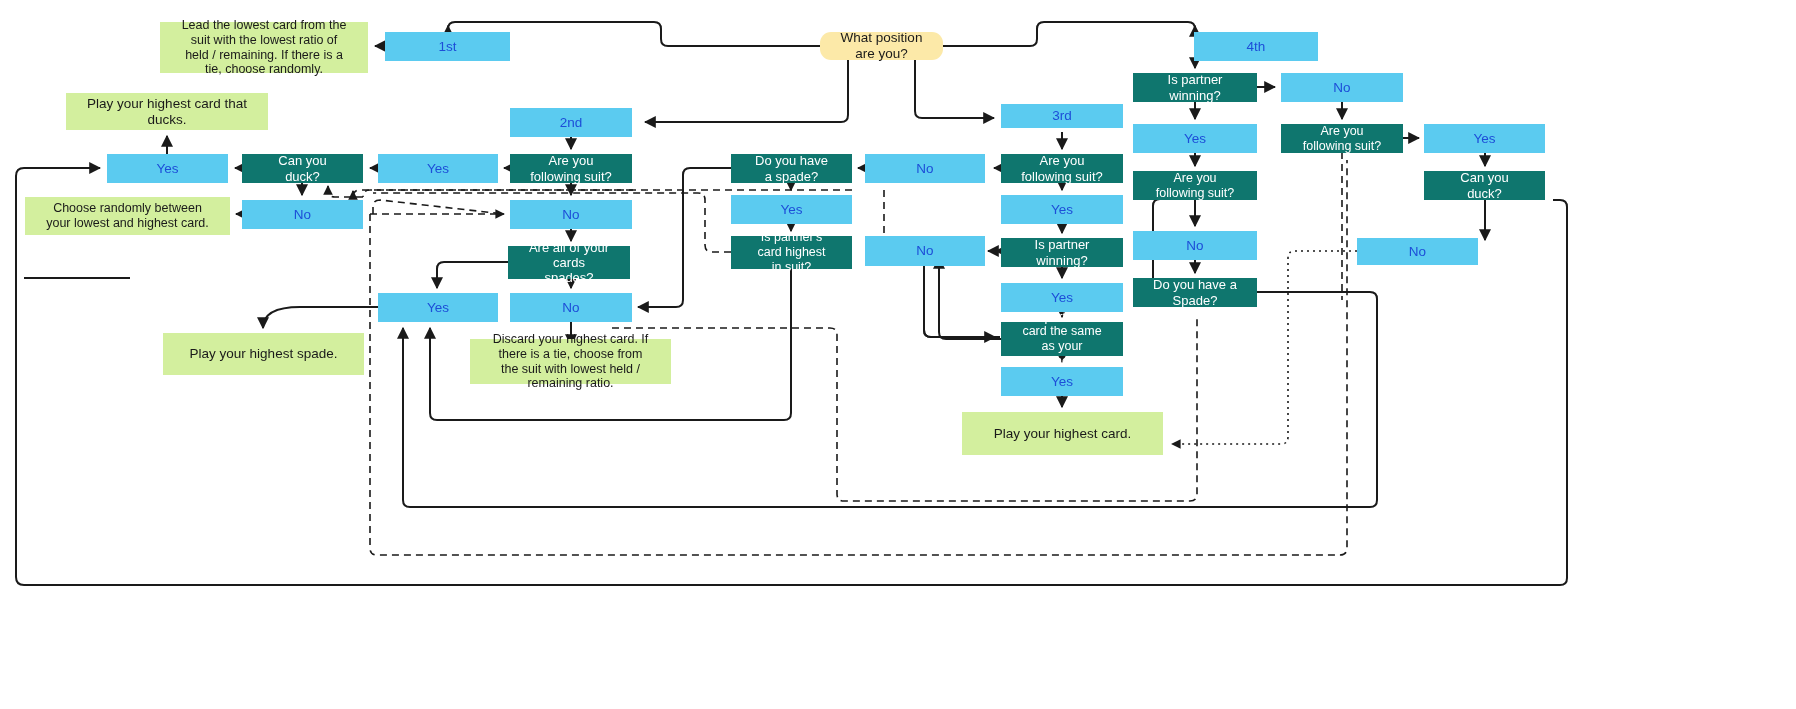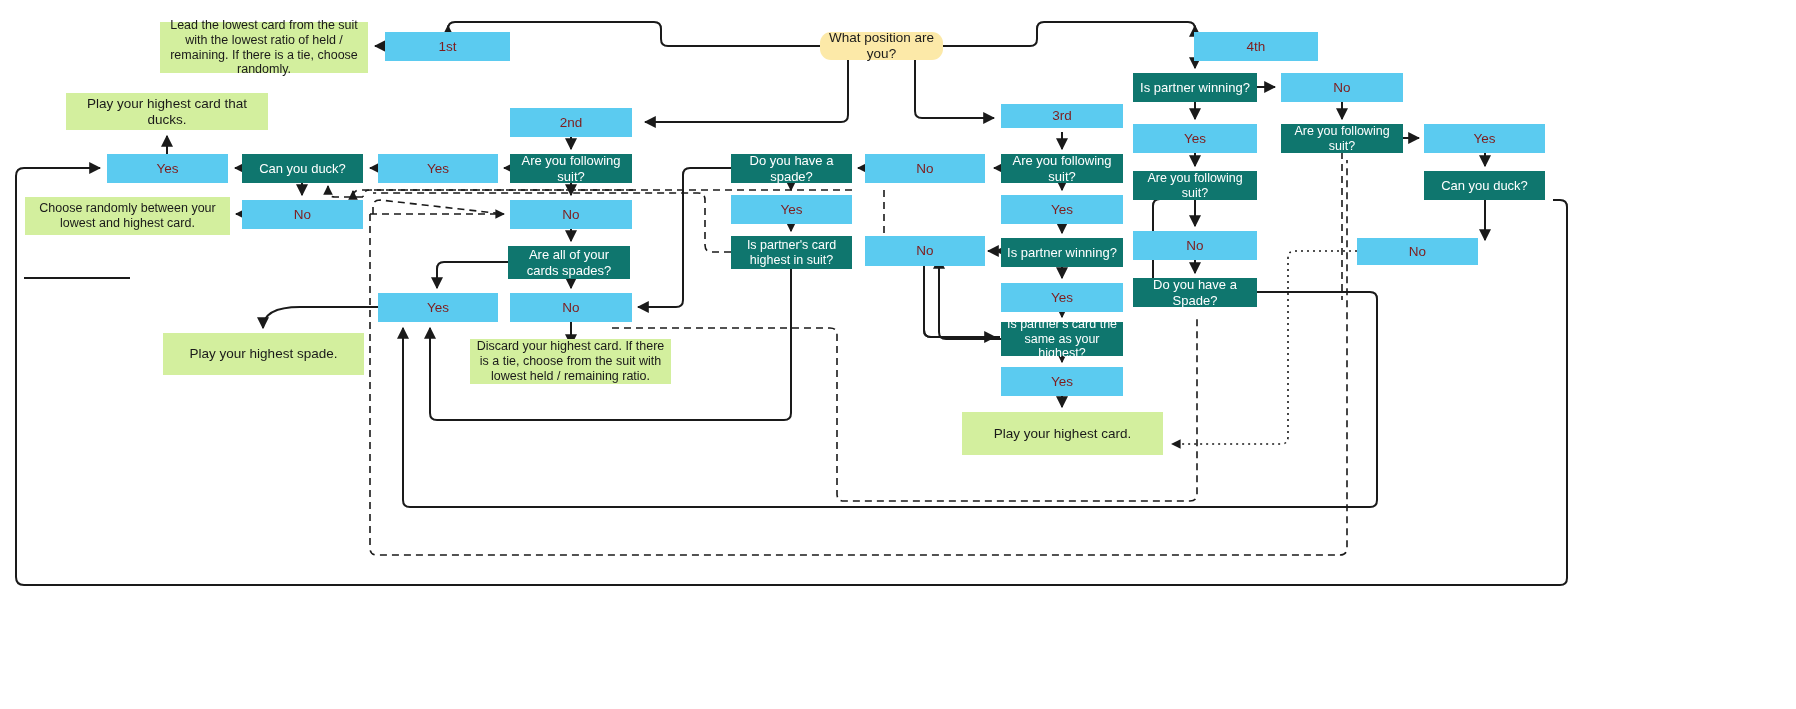--- a/index.html
+++ b/index.html
@@ -27,30 +27,30 @@
     pointer-events: none;
   }
   .node {
     position: absolute;
     box-sizing: border-box;
     display: flex;
     align-items: center;
     justify-content: center;
     text-align: center;
     line-height: 1.18;
-    padding: 2px 4px;
+    padding: 2px 20px;
     z-index: 5;
   }
   .node span {
     display: block;
     width: 100%;
   }
   .n-blue {
     background: #5BCBF0;
-    color: #7f1d1d;
+    color: #1d4ed8;
     font-size: 13.5px;
   }
   .n-red {
     background: #0f766e;
     color: #ffffff;
     font-size: 13px;
   }
   .n-green {
     background: #D3EF9E;
     color: #1a1a1a;

